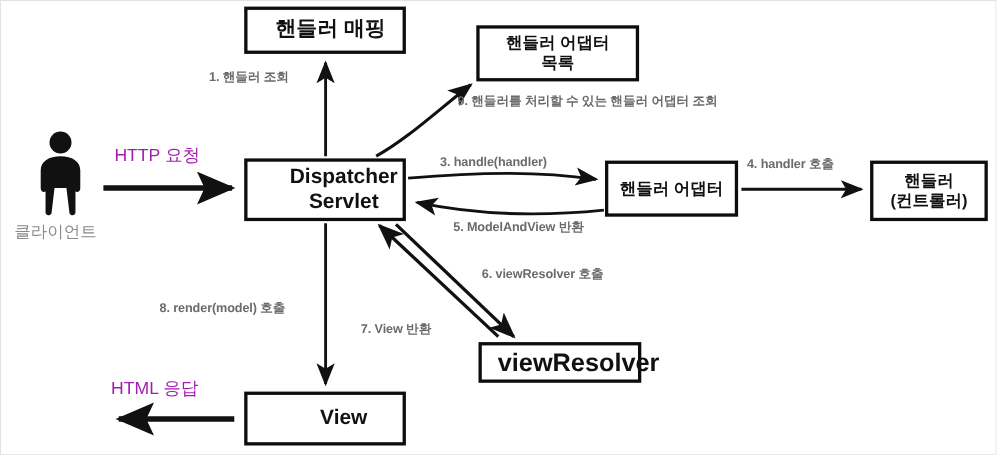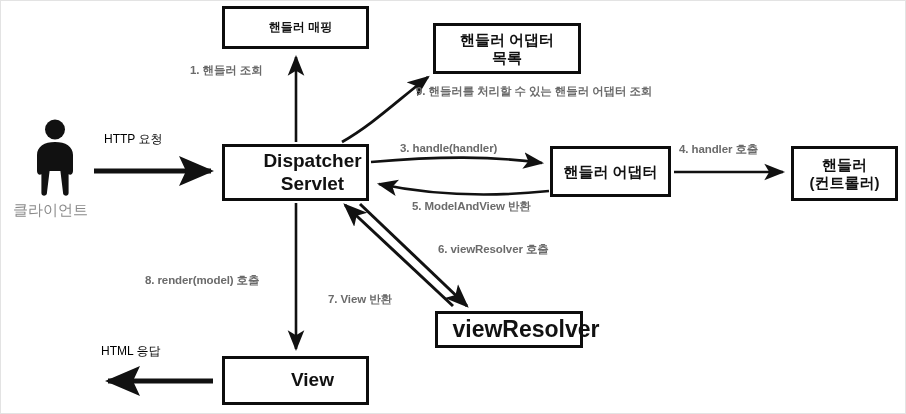--- a/index.html
+++ b/index.html
@@ -44,23 +44,23 @@
   .edge-label {
     position: absolute;
     color: #6b6b6b;
     font-weight: 700;
     font-size: 11.5px;
     white-space: nowrap;
     letter-spacing: -0.1px;
   }
   .io-label {
     position: absolute;
-    color: #000000;
+    color: #a21caf;
     font-weight: 400;
-    font-size: 12px;
+    font-size: 16px;
     white-space: nowrap;
   }
   .actor-label {
     position: absolute;
     color: #8a8a8a;
     font-weight: 400;
     font-size: 15px;
     white-space: nowrap;
   }
   #actor {
@@ -133,21 +133,21 @@
              L37.6,74 C37.6,77 33.6,77.6 32.2,75 L29.4,52 L18.6,52 L15.8,75
              C14.4,77.6 10.4,77 10.4,74 L10.4,55.2 C8.4,56.4 6,55 6,52
              L6,36 C6,27.5 13.5,23 24,23 Z" fill="#111111"></path>
   </svg>
 
   <div class="actor-label" style="left:12px; top:200px;">클라이언트</div>
 
   <div class="io-label" style="left:103px; top:130px;">HTTP 요청</div>
   <div class="io-label" style="left:100px; top:342px;">HTML 응답</div>
 
-  <div class="node-box" style="left:221px; top:5px; width:147px; height:43px; font-size:12px;padding-left:10px;">핸들러 매핑</div>
+  <div class="node-box" style="left:221px; top:5px; width:147px; height:43px; font-size:19px;padding-left:10px;">핸들러 매핑</div>
 
   <div class="node-box" style="left:432px; top:22px; width:148px; height:51px; font-size:15px;">핸들러 어댑터
 목록</div>
 
   <div class="node-box latin" style="left:221px; top:143px; width:147px; height:57px; font-size:19px;">Dispatcher
 Servlet</div>
 
   <div class="node-box" style="left:549px; top:145px; width:121px; height:51px; font-size:15px;">핸들러 어댑터</div>
 
   <div class="node-box" style="left:790px; top:145px; width:107px; height:55px; font-size:15px;">핸들러

